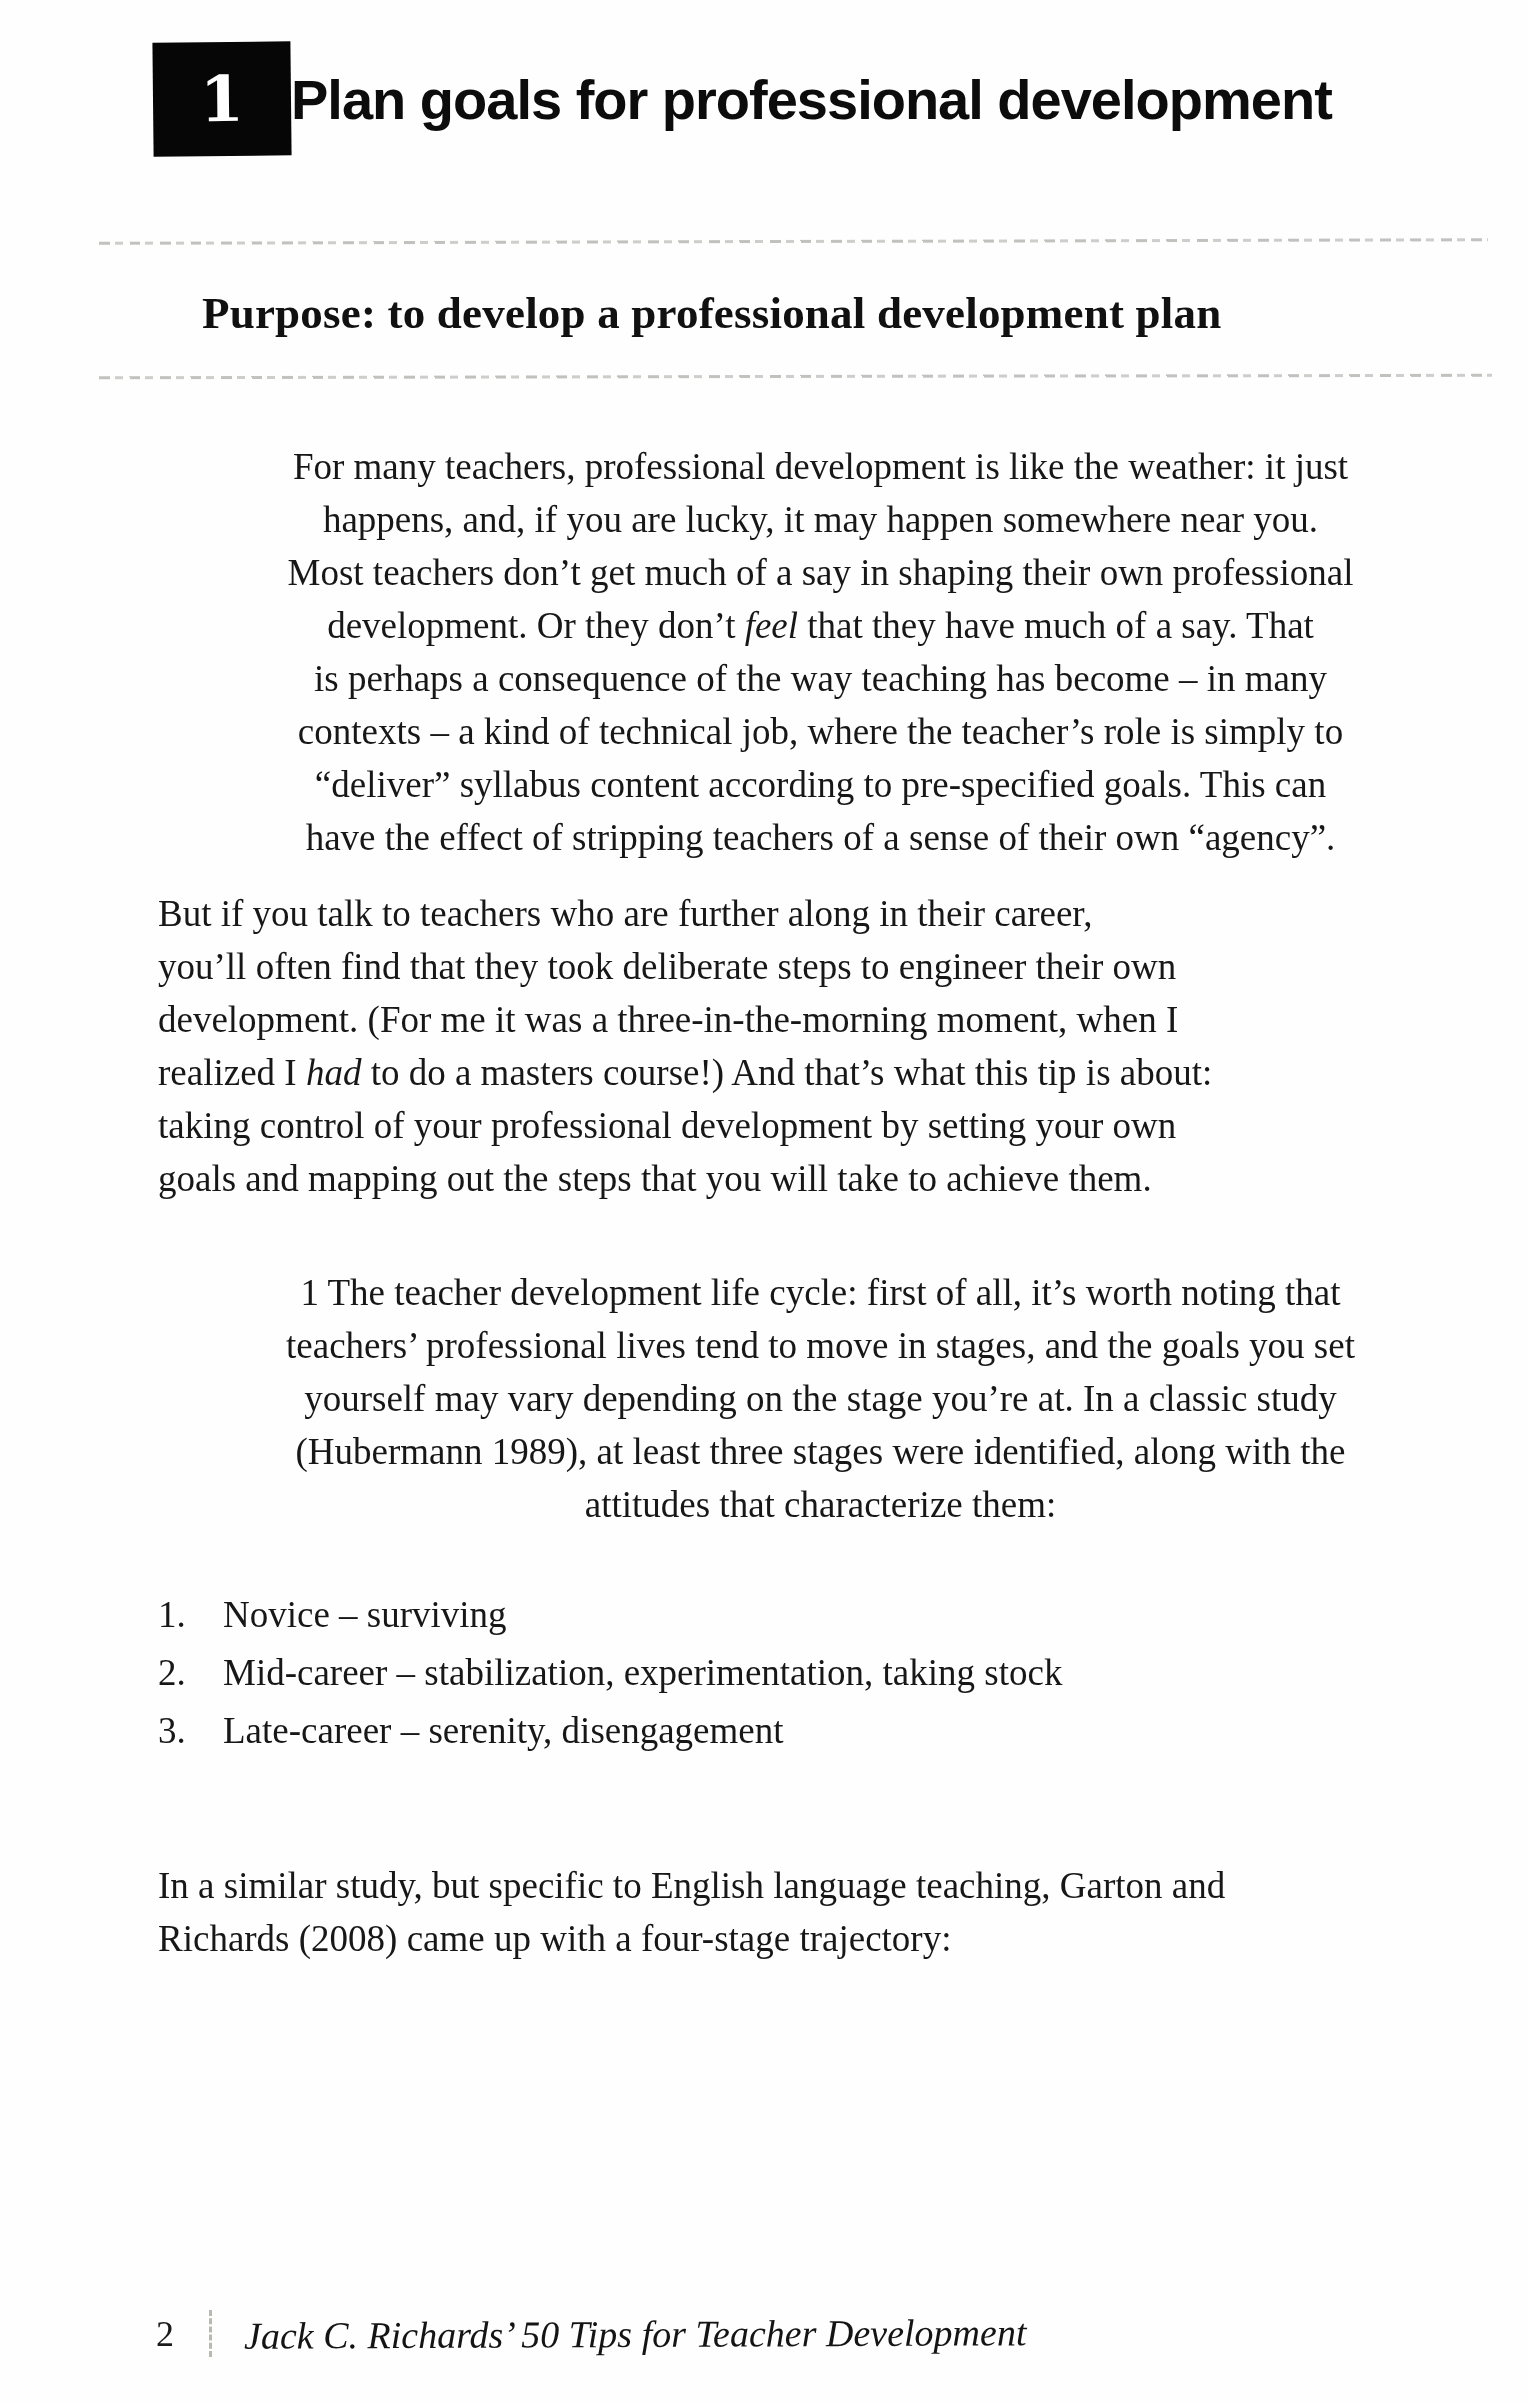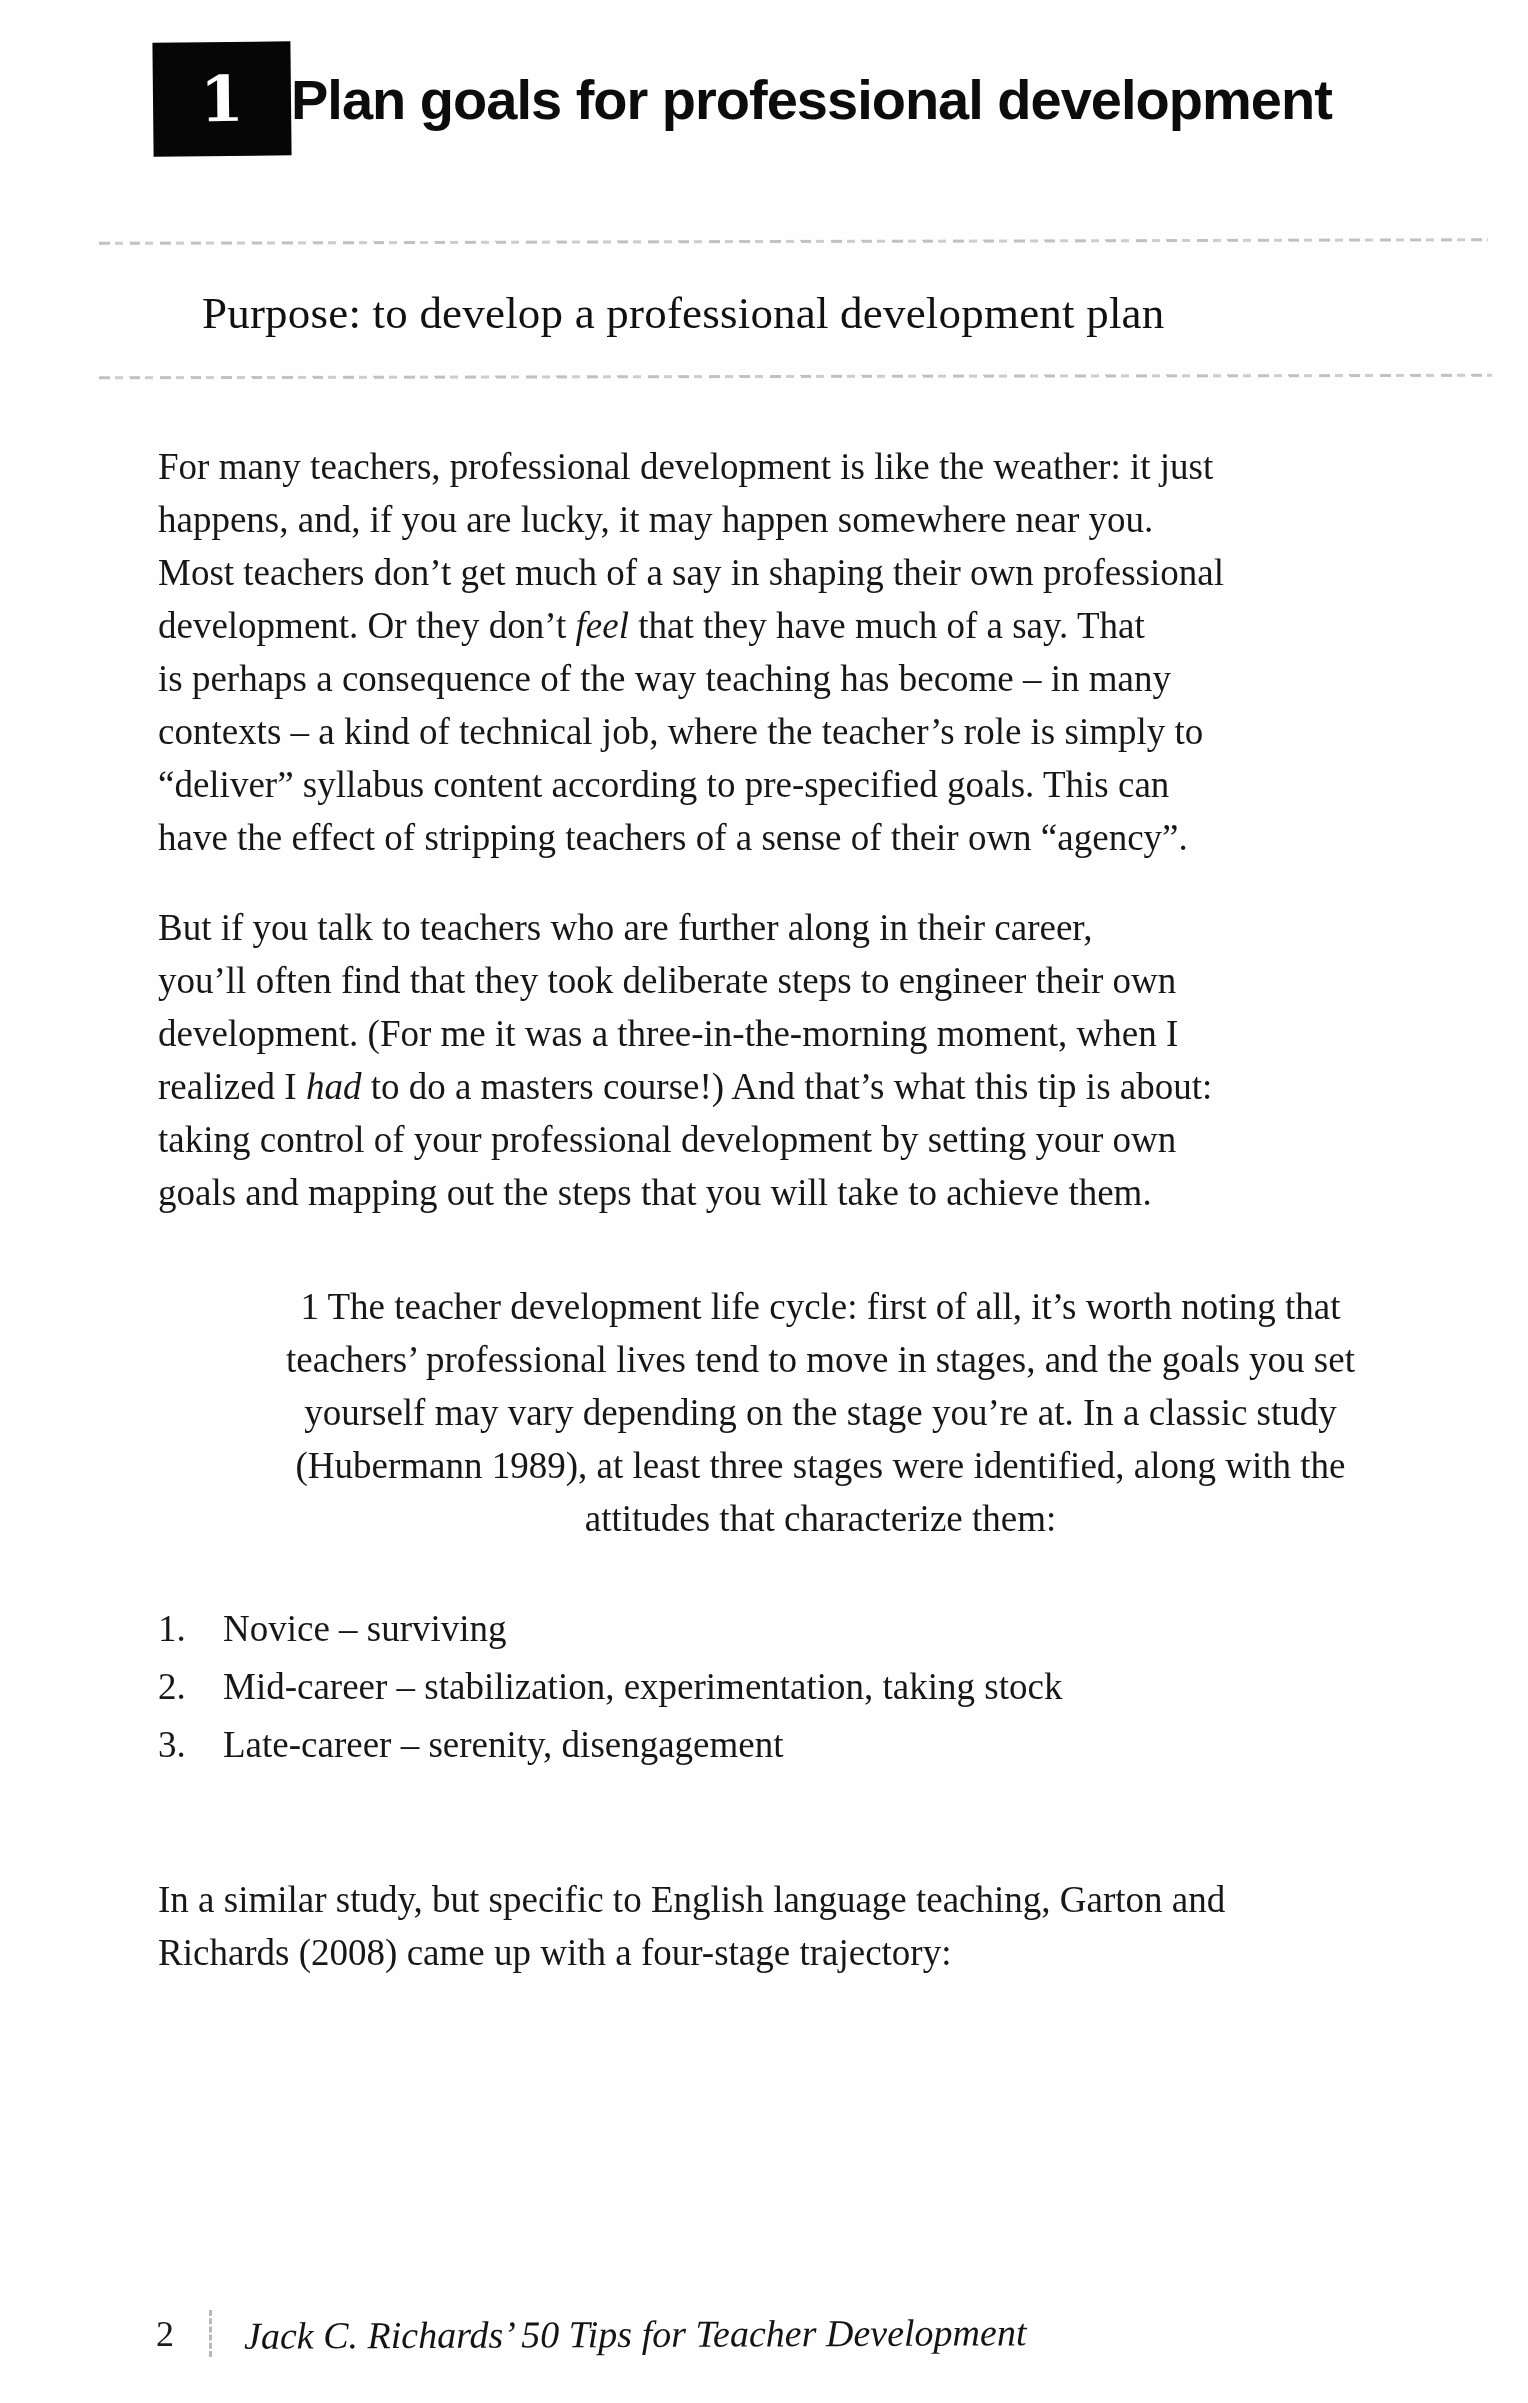--- a/index.html
+++ b/index.html
@@ -33,31 +33,31 @@
     position: absolute; height: 3px; opacity: 0.55;
     background: repeating-linear-gradient(90deg,
       #8f8f89 0px, #8f8f89 10.8px, transparent 10.8px, transparent 15.8px,
       #a5a5a0 15.8px, #a5a5a0 23.6px, transparent 23.6px, transparent 30.5px);
   }
   .rule-1 { top: 240px; left: 99px; right: 41px; transform: rotate(-0.15deg); }
   .rule-2 { top: 375px; left: 99px; right: 37px; transform: rotate(-0.1deg); }
 
   .purpose {
     position: absolute; top: 287px; left: 202px;
-    font-weight: 400; font-size: 45px; color: #111; white-space: nowrap;
+    font-weight: 700; font-size: 45px; color: #111; white-space: nowrap;
     letter-spacing: 0.2px;
   }
 
   
   .body-text {
     position: absolute; top: 440px; left: 158px; width: 1325px;
     font-size: 37px; line-height: 53px; color: #171717;
   }
   .para { margin: 0; }
-  .para.p1 { margin-bottom: 37px; }
+  .para.p1 { margin-bottom: 23px; text-align: center; }
   .para.p2 { margin-bottom: 61px; }
   .para.p3 { margin-bottom: 55px; text-align: center; }
   .para.p4 { margin-bottom: 45px; }
   .nlist { margin: 0; line-height: 58px; }
   .nlist.l1 { margin-bottom: 99px; }
   .nlist.l2 { margin-bottom: 0; }
   .it { font-style: italic; font-family: Liberation Serif, serif; }
   .num { display: inline-block; width: 65px; }
 
   

